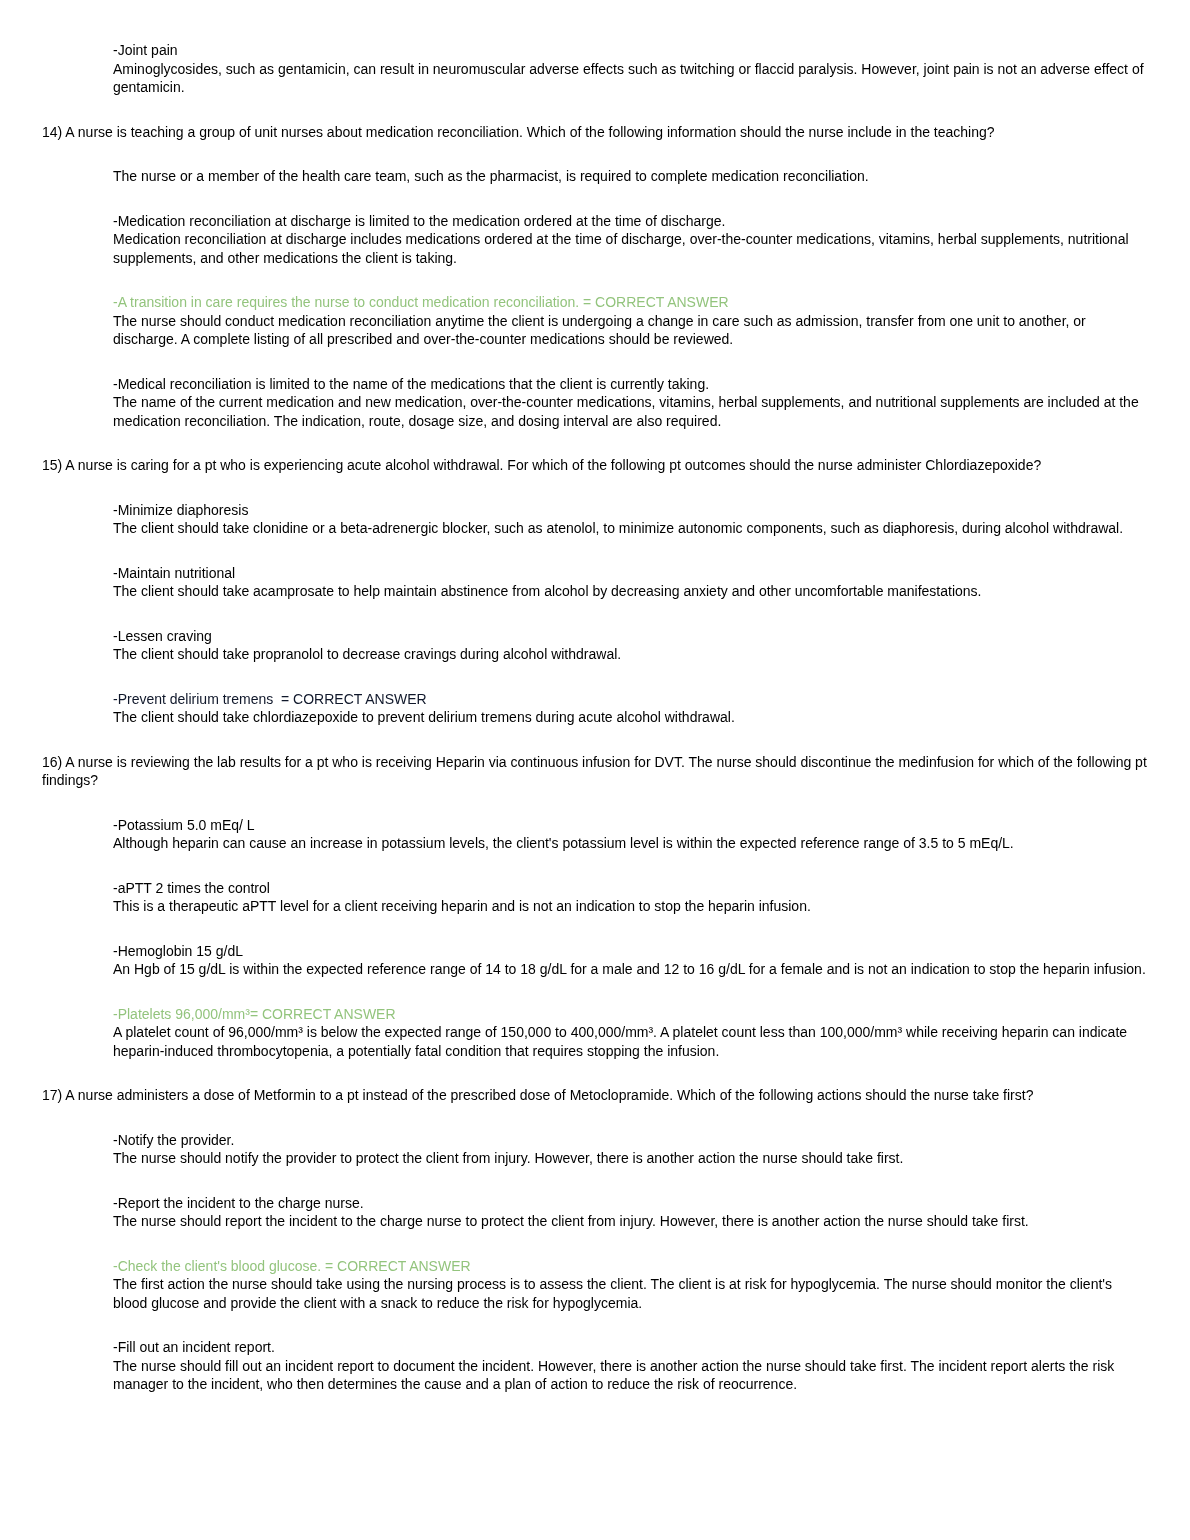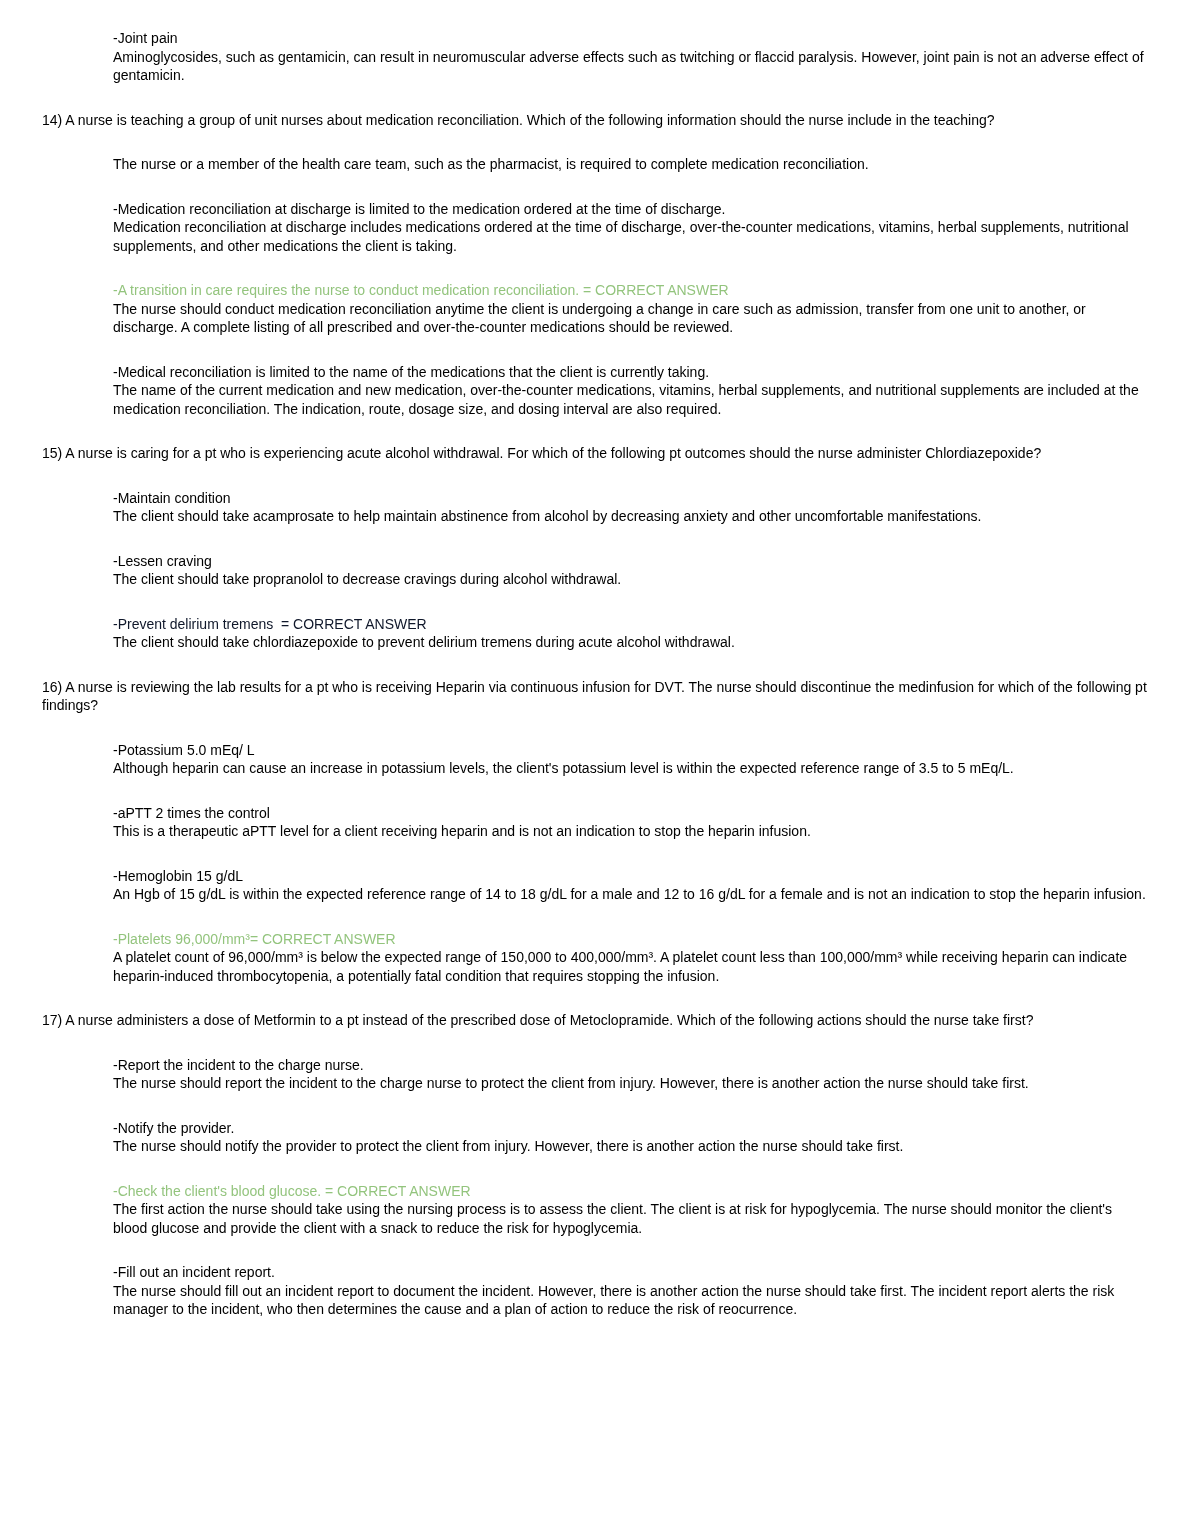--- a/index.html
+++ b/index.html
@@ -2,21 +2,21 @@
 <html><head>
 <meta charset="utf-8">
 <style>
   html,body { margin:0; padding:0; background:#ffffff; }
   body {
     width:1190px; height:1540px; overflow:hidden;
     color:#000000;
     font-family:"Liberation Sans","DejaVu Sans",sans-serif;
     font-size:14px; line-height:18.5px;
   }
-  .page { padding:29px 42px 0 42px; width:1106px; box-sizing:content-box; }
+  .page { padding:41px 42px 0 42px; width:1106px; box-sizing:content-box; }
   .question { margin:26px 0 0 0; max-width:1106px; white-space:pre-wrap; }
   .option-block { margin:26px 0 0 0; padding-left:71px; max-width:1035px; }
   .option-block.lead { margin-top:0; }
   .option-label { margin:0; white-space:pre-wrap; }
   .option-exp { margin:0; white-space:pre-wrap; }
   .correct { font-weight:normal; }
 </style>
 </head>
 <body>
 
@@ -37,21 +37,25 @@
       <div class="option-block">
         <p class="option-label correct" style="color: rgb(147, 196, 125);">-A transition in care requires the nurse to conduct medication reconciliation. = CORRECT ANSWER</p>
         <p class="option-exp">The nurse should conduct medication reconciliation anytime the client is undergoing a change in care such as admission, transfer from one unit to another, or discharge. A complete listing of all prescribed and over-the-counter medications should be reviewed.</p>
       </div>
       <div class="option-block">
         <p class="option-label">-Medical reconciliation is limited to the name of the medications that the client is currently taking.</p>
         <p class="option-exp">The name of the current medication and new medication, over-the-counter medications, vitamins, herbal supplements, and nutritional supplements are included at the medication reconciliation. The indication, route, dosage size, and dosing interval are also required.</p>
       </div>
       <p class="question">15) A nurse is caring for a pt who is experiencing acute alcohol withdrawal. For which of the following pt outcomes should the nurse administer Chlordiazepoxide?</p>
       <div class="option-block">
-        <p class="option-label">-Maintain condition</p>
+        <p class="option-label">-Minimize diaphoresis</p>
+        <p class="option-exp">The client should take clonidine or a beta-adrenergic blocker, such as atenolol, to minimize autonomic components, such as diaphoresis, during alcohol withdrawal.</p>
+      </div>
+      <div class="option-block">
+        <p class="option-label">-Maintain nutritional</p>
         <p class="option-exp">The client should take acamprosate to help maintain abstinence from alcohol by decreasing anxiety and other uncomfortable manifestations.</p>
       </div>
       <div class="option-block">
         <p class="option-label">-Lessen craving</p>
         <p class="option-exp">The client should take propranolol to decrease cravings during alcohol withdrawal.</p>
       </div>
       <div class="option-block">
         <p class="option-label correct" style="color: #0f172a;">-Prevent delirium tremens  = CORRECT ANSWER</p>
         <p class="option-exp">The client should take chlordiazepoxide to prevent delirium tremens during acute alcohol withdrawal.</p>
       </div>
@@ -67,26 +71,26 @@
       <div class="option-block">
         <p class="option-label">-Hemoglobin 15 g/dL</p>
         <p class="option-exp">An Hgb of 15 g/dL is within the expected reference range of 14 to 18 g/dL for a male and 12 to 16 g/dL for a female and is not an indication to stop the heparin infusion.</p>
       </div>
       <div class="option-block">
         <p class="option-label correct" style="color: rgb(147, 196, 125);">-Platelets 96,000/mm³= CORRECT ANSWER</p>
         <p class="option-exp">A platelet count of 96,000/mm³ is below the expected range of 150,000 to 400,000/mm³. A platelet count less than 100,000/mm³ while receiving heparin can indicate heparin-induced thrombocytopenia, a potentially fatal condition that requires stopping the infusion.</p>
       </div>
       <p class="question">17) A nurse administers a dose of Metformin to a pt instead of the prescribed dose of Metoclopramide. Which of the following actions should the nurse take first?</p>
       <div class="option-block">
+        <p class="option-label">-Notify the provider.</p>
+        <p class="option-exp">The nurse should notify the provider to protect the client from injury. However, there is another action the nurse should take first.</p>
+      </div>
+      <div class="option-block">
         <p class="option-label">-Report the incident to the charge nurse.</p>
         <p class="option-exp">The nurse should report the incident to the charge nurse to protect the client from injury. However, there is another action the nurse should take first.</p>
-      </div>
-      <div class="option-block">
-        <p class="option-label">-Notify the provider.</p>
-        <p class="option-exp">The nurse should notify the provider to protect the client from injury. However, there is another action the nurse should take first.</p>
       </div>
       <div class="option-block">
         <p class="option-label correct" style="color: rgb(147, 196, 125);">-Check the client's blood glucose. = CORRECT ANSWER</p>
         <p class="option-exp">The first action the nurse should take using the nursing process is to assess the client. The client is at risk for hypoglycemia. The nurse should monitor the client's blood glucose and provide the client with a snack to reduce the risk for hypoglycemia.</p>
       </div>
       <div class="option-block">
         <p class="option-label">-Fill out an incident report.</p>
         <p class="option-exp">The nurse should fill out an incident report to document the incident. However, there is another action the nurse should take first. The incident report alerts the risk manager to the incident, who then determines the cause and a plan of action to reduce the risk of reocurrence.</p>
       </div>
     </div>

